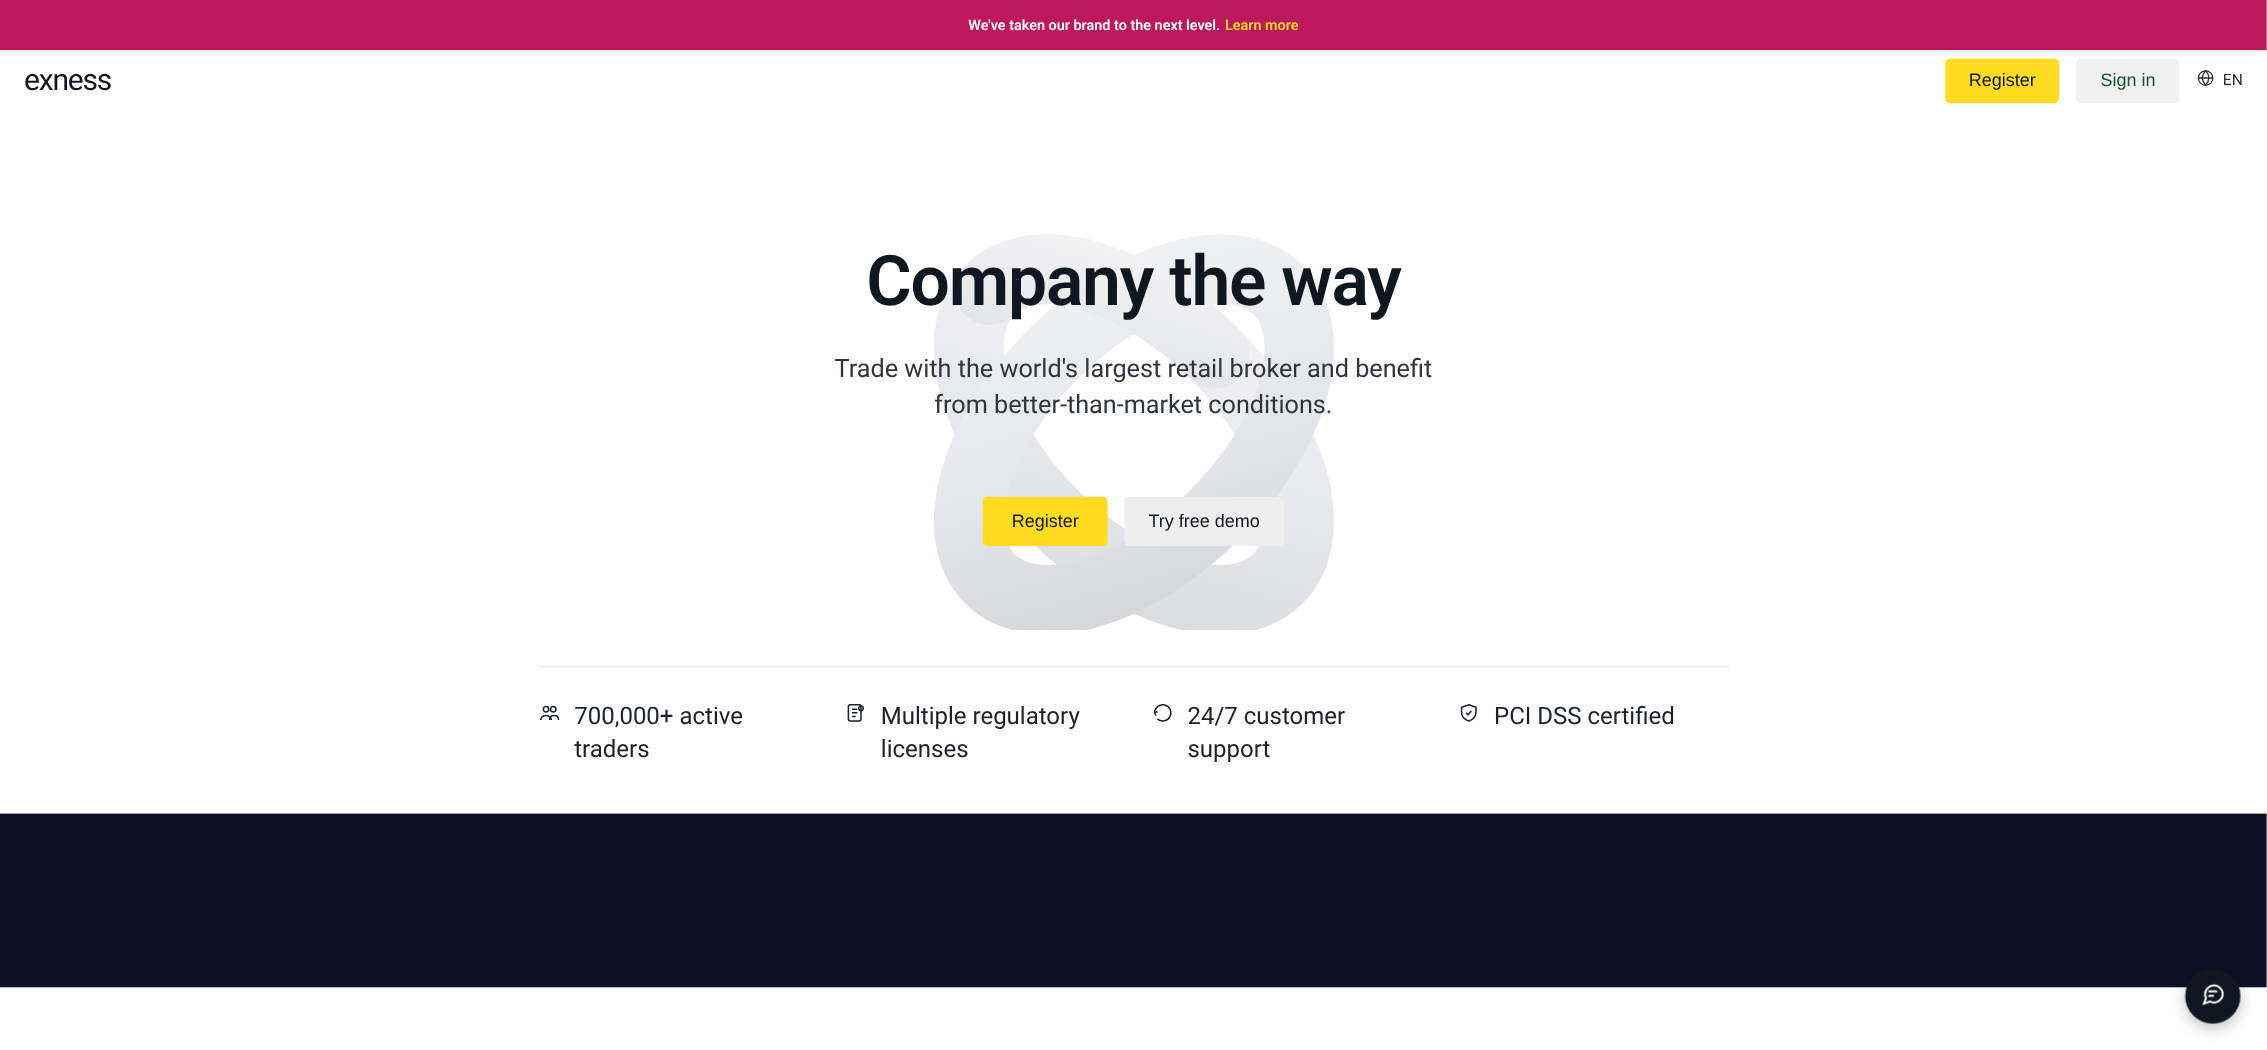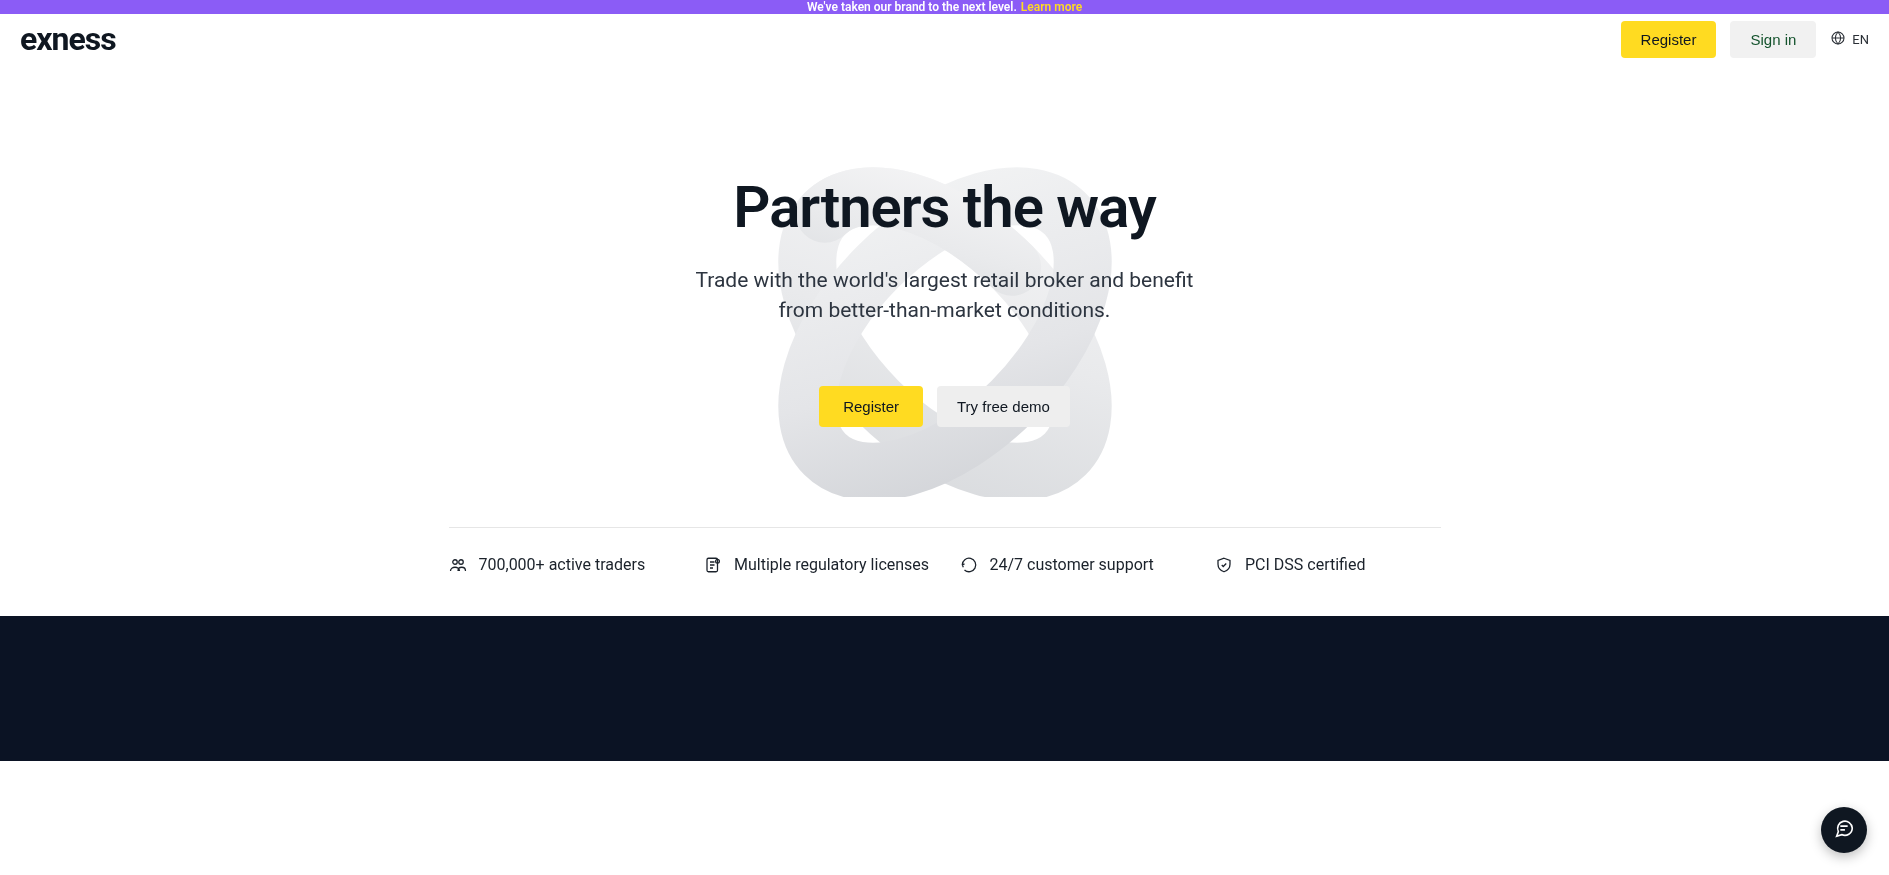--- a/index.html
+++ b/index.html
@@ -5,23 +5,23 @@
   * { margin: 0; padding: 0; box-sizing: border-box; }
   body {
     font-family: -apple-system, BlinkMacSystemFont, "Segoe UI", Roboto, Helvetica, Arial, sans-serif;
     background: #ffffff;
     color: #0f1721;
     width: 1889px;
   }
 
   
   .announcement-bar {
-    background: #8b5cf6;
+    background: #be185d;
     color: #ffffff;
-    height: 14px;
+    height: 42px;
     display: flex;
     align-items: center;
     justify-content: center;
     font-size: 12px;
     font-weight: 600;
   }
   .announcement-bar a {
     color: #ffdb21;
     text-decoration: none;
     margin-left: 4px;
@@ -34,22 +34,22 @@
     align-items: center;
     padding: 0 20px;
     background: #ffffff;
   }
   .logo {
     display: flex;
     align-items: center;
     margin-right: 90px;
   }
   .logo-text {
-    font-size: 32px;
-    font-weight: 700;
+    font-size: 25px;
+    font-weight: 400;
     letter-spacing: -1px;
     color: #0f1721;
   }
 
   nav.main-nav {
     display: flex;
     gap: 36px;
   }
   nav.main-nav .nav-item {
     font-size: 16px;
@@ -172,21 +172,21 @@
     padding-top: 26px;
     padding-bottom: 40px;
     display: grid;
     grid-template-columns: repeat(4, 1fr);
     gap: 30px;
   }
   .feature {
     display: flex;
     align-items: flex-start;
     gap: 12px;
-    font-size: 16px;
+    font-size: 20px;
     color: #1b222b;
   }
   .feature .icon {
     flex: 0 0 18px;
     width: 18px;
     height: 18px;
     margin-top: 2px;
   }
   .feature-text {
     line-height: 1.4;
@@ -266,21 +266,21 @@
         <ellipse cx="0" cy="0" rx="170" ry="95" fill="none" stroke="url(#g2)" stroke-width="58" stroke-linecap="round"></ellipse>
       </g>
       <g transform="rotate(45)">
         <path d="M -170 0 A 170 95 0 0 1 0 -95" fill="none" stroke="url(#g1)" stroke-width="58" stroke-linecap="round"></path>
       </g>
     </g>
   </svg>
 
   <div class="hero-content">
     <h1 class="hero-title">
-      <span>Partners the way</span><br>
+      <span>Company the way</span><br>
     </h1>
     <p class="hero-sub">Trade with the world's largest retail broker and benefit from better-than-market conditions.</p>
     <div class="hero-actions">
       <button class="btn-hero-primary">Register</button>
       <button class="btn-hero-secondary">Try free demo</button>
     </div>
   </div>
 </section>
 
 <div class="features-wrap">

